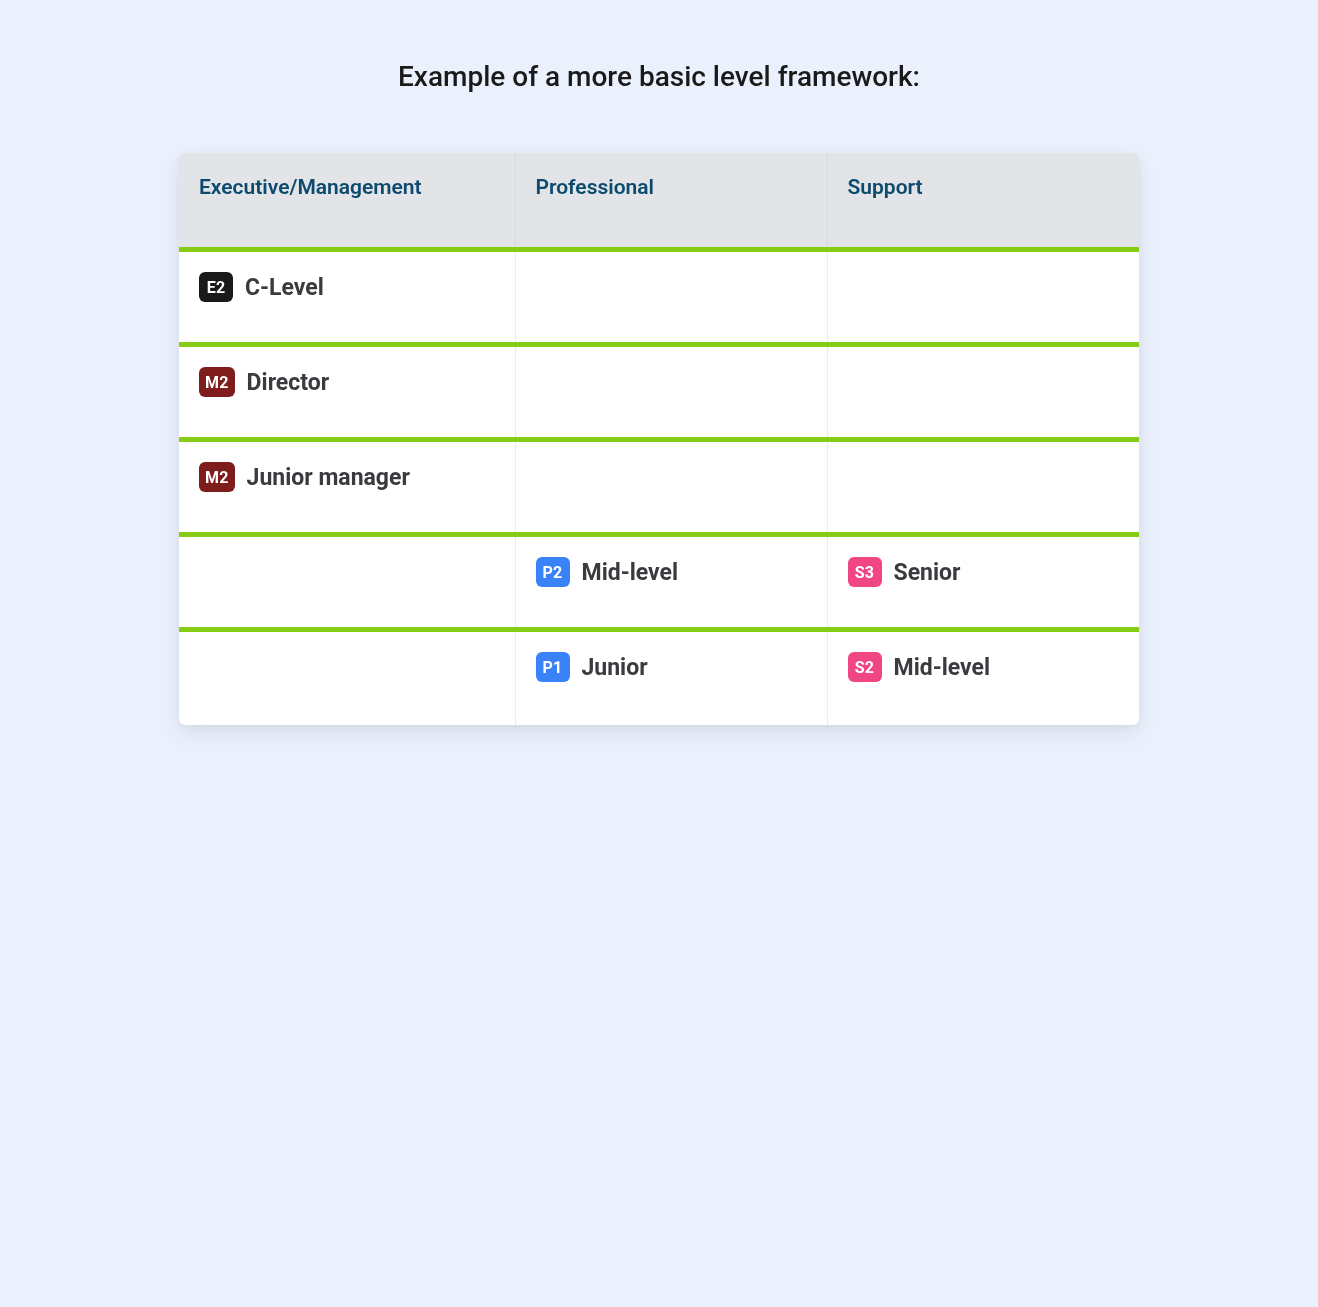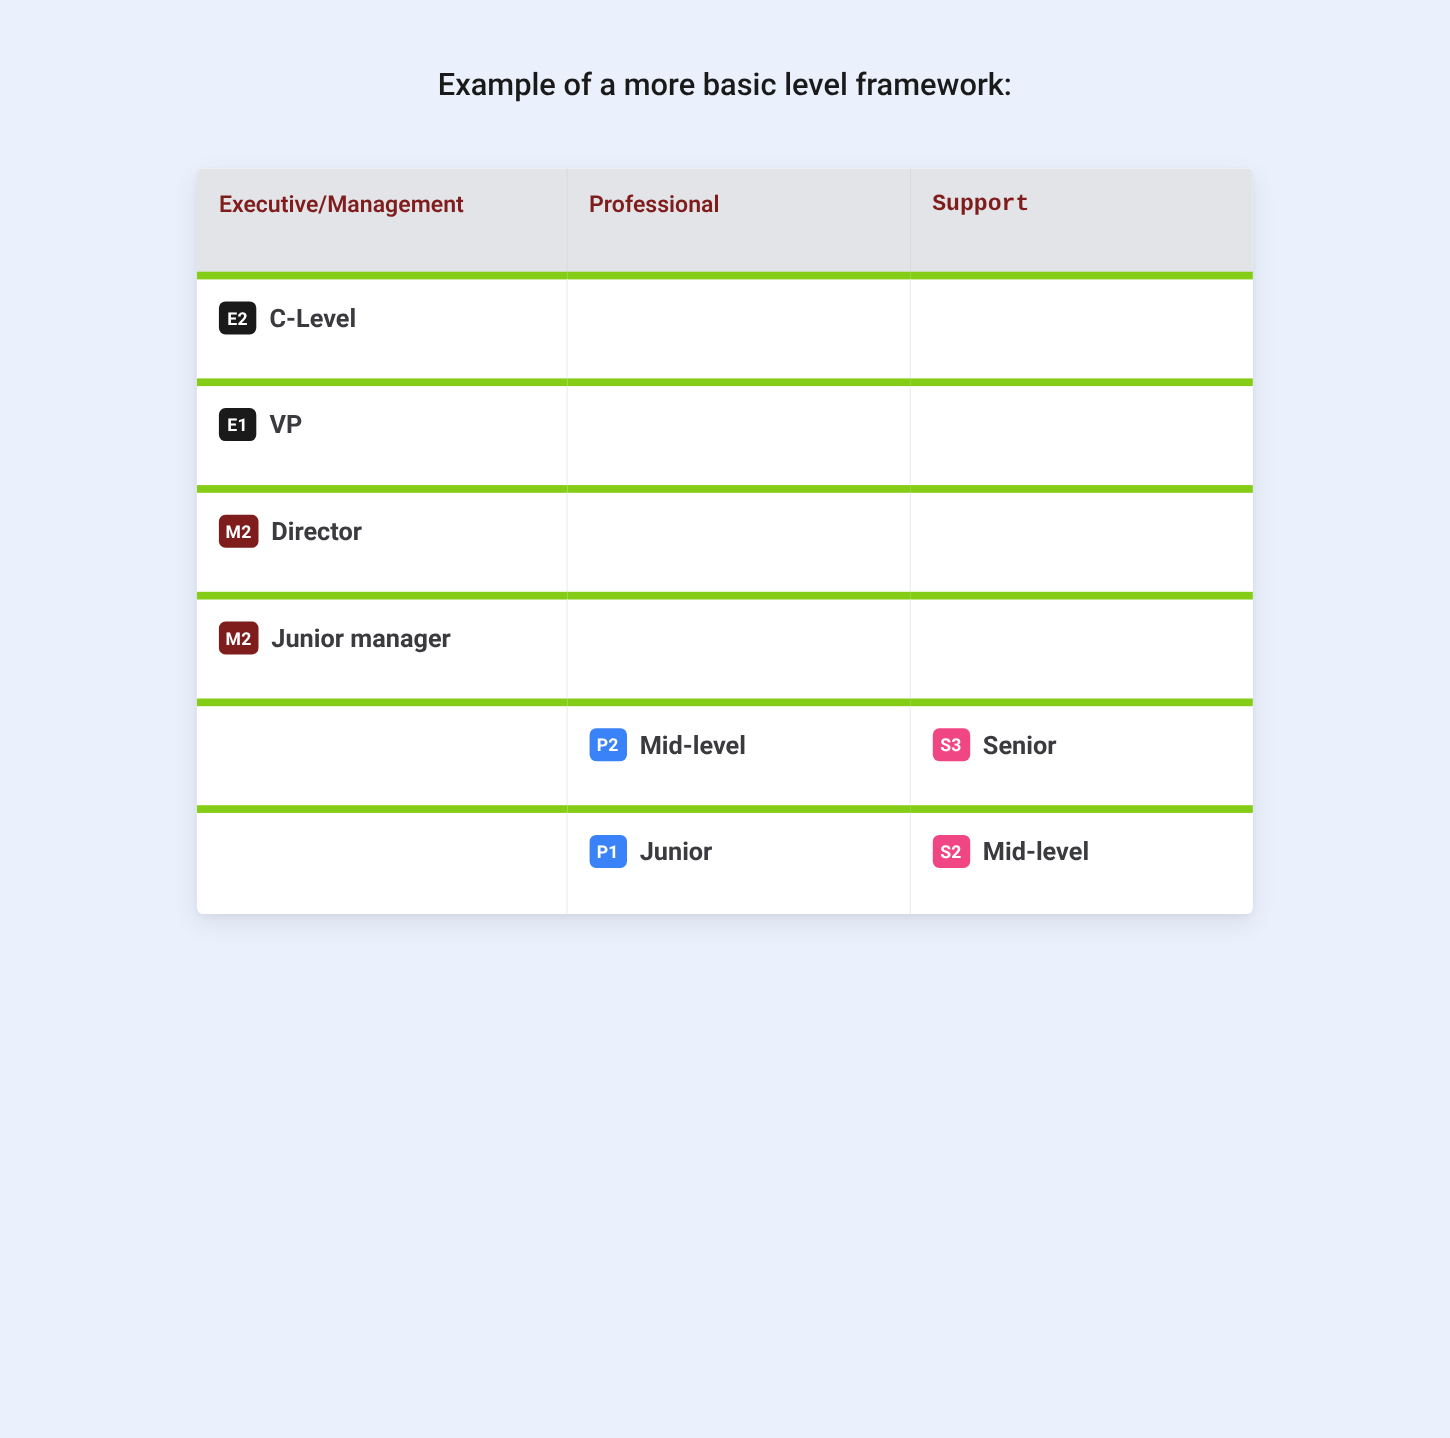--- a/index.html
+++ b/index.html
@@ -33,34 +33,33 @@
       width: 100%;
       border-collapse: collapse;
       table-layout: fixed;
     }
     thead th {
       background-color: #e3e4e8;
       text-align: left;
       padding: 22px 20px 48px 20px;
       font-size: 21px;
       font-weight: 600;
-      color: #7f1d1d;
+      color: #0c4a6e;
       border-right: 1px solid #d8d9dd;
       vertical-align: top;
     }
     thead th:first-child {
       width: 35%;
     }
     thead th:last-child {
       border-right: none;
-      font-family: Liberation Mono, monospace;
     }
     tbody td {
       padding: 20px 20px 40px 20px;
-      border-top: 7px solid #84cc16;
+      border-top: 5px solid #84cc16;
       border-right: 1px solid #ececf0;
       vertical-align: top;
       font-size: 23px;
       color: #3a3a3f;
       height: 95px;
     }
     tbody td:last-child {
       border-right: none;
       border-radius: 19px;
     }
@@ -111,30 +110,20 @@
               <span class="badge badge-dark">E2</span>
               <span class="label">C-Level</span>
             </div>
           </td>
           <td></td>
           <td></td>
         </tr>
         <tr>
           <td>
             <div class="cell">
-              <span class="badge badge-dark">E1</span>
-              <span class="label">VP</span>
-            </div>
-          </td>
-          <td></td>
-          <td></td>
-        </tr>
-        <tr>
-          <td>
-            <div class="cell">
               <span class="badge badge-purple">M2</span>
               <span class="label">Director</span>
             </div>
           </td>
           <td></td>
           <td></td>
         </tr>
         <tr>
           <td>
             <div class="cell">

